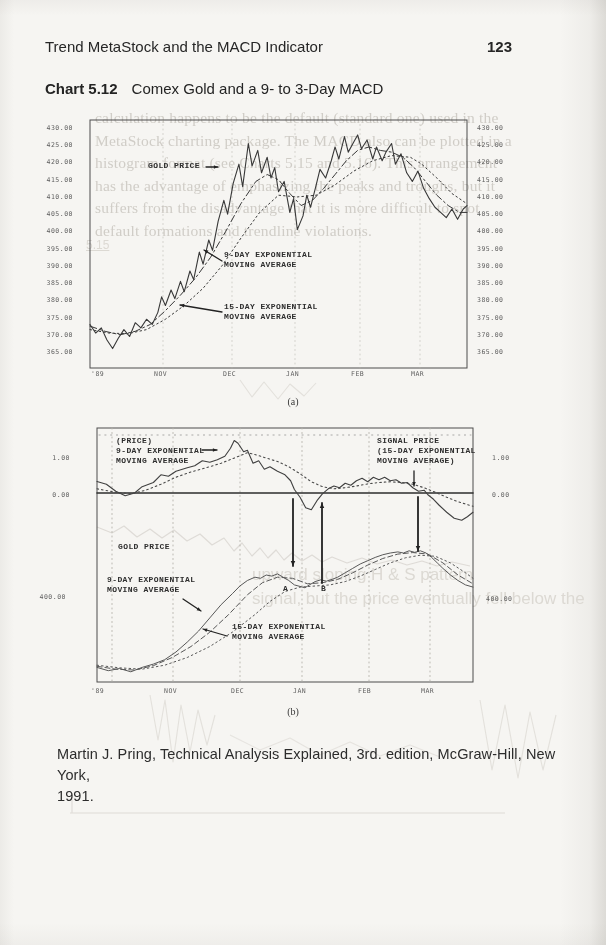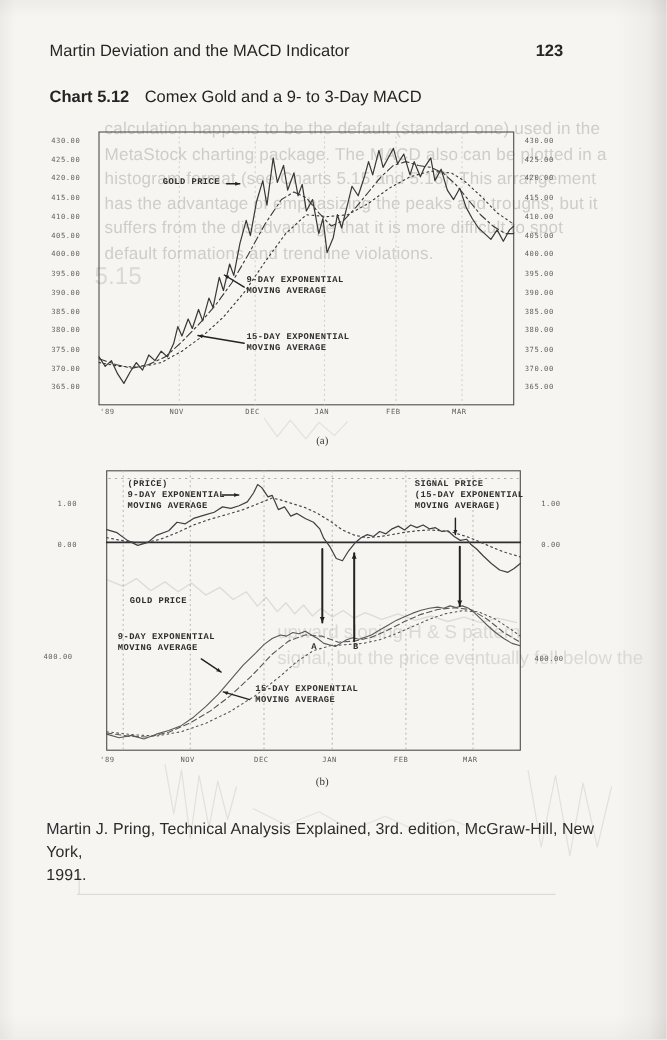--- a/index.html
+++ b/index.html
@@ -14,43 +14,43 @@
       #f6f5f2;
   }
   .abs{position:absolute;}
   #overlay{position:absolute;left:0;top:0;z-index:2;}
   .z3{z-index:3;}
   .header{top:38px;left:45px;width:467px;display:flex;justify-content:space-between;align-items:baseline;font-size:15px;color:#262626;}
   .header .pn{font-weight:bold;margin-left:39px;}
   .charttitle{top:80px;left:45px;font-size:15px;color:#242424;white-space:nowrap;}
   .charttitle b{margin-right:14px;}
   .ghost{z-index:1;color:#d0cdc7;font-size:15.5px;white-space:nowrap;filter:blur(.35px);letter-spacing:.2px;}
-  .ghost div{height:22.6px;}
+  .ghost div{height:22.6px;font-family:Liberation Serif, serif;}
   .ghost2{z-index:1;color:#dcd9d3;font-size:17px;white-space:nowrap;filter:blur(.45px);}
   .ann{font-family:Liberation Mono, monospace;font-weight:bold;font-size:8px;line-height:10px;color:#2e2e2e;letter-spacing:.4px;white-space:nowrap;}
   .tick{position:absolute;font-family:"DejaVu Sans Mono",monospace;font-size:6.5px;color:#5f5f5f;letter-spacing:.5px;white-space:nowrap;}
   .tick.r{text-align:left;}
   .tick.l{text-align:right;width:36px;}
   .cap{font-family:"Liberation Serif",serif;font-size:10px;color:#3a3a3a;width:40px;text-align:center;}
-  .citation{top:744px;left:42px;width:505px;font-size:14.5px;line-height:21px;color:#2c2c2c;letter-spacing:.1px;}
+  .citation{top:744px;left:57px;width:505px;font-size:14.5px;line-height:21px;color:#2c2c2c;letter-spacing:.1px;}
 </style>
 </head>
 <body>
 
 <div class="page">
 
   <div class="abs ghost" style="left:95px;top:109px;">
     <div>calculation happens to be the default (standard one) used in the</div>
     <div>MetaStock charting package. The MACD also can be plotted in a</div>
     <div>histogram format (see Charts 5.15 and 5.16). This arrangement</div>
     <div>has the advantage of emphasizing the peaks and troughs, but it</div>
     <div>suffers from the disadvantage that it is more difficult to spot</div>
     <div>default formations and trendline violations.</div>
   </div>
-  <div class="abs ghost2" style="left:86px;top:238px;font-size:22px;">5.15</div>
+  <div class="abs ghost2" style="left:86px;top:238px;font-size:12px;text-decoration:underline;">5.15</div>
   <div class="abs ghost2" style="left:252px;top:565px;">upward sloping H &amp; S pattern</div>
   <div class="abs ghost2" style="left:252px;top:589px;">signal, but the price eventually fell below the</div>
 
   <svg id="overlay" width="606" height="945">
       <path d="M240,380 L252,397 L264,382 L278,399 L290,384 L304,396 L316,383" stroke="#d8d5cf" stroke-width="1.1" fill="none" opacity="0.65" stroke-linejoin="round"></path>
       <path d="M97,527 L112,533 L124,526 L137,537 L150,529 L162,538 L174,530 L187,541 L200,534 L212,545 L224,538 L234,551 L242,543 L252,556 L260,548 L268,558 L276,550 L284,560 L292,553 L302,561 L312,555 L322,562 L332,557 L347,563 L362,558 L377,564 L392,560 L407,565 L422,561 L437,566 L452,562 L470,566" stroke="#d8d5cf" stroke-width="1.2" fill="none" opacity="0.8" stroke-linejoin="round"></path>
       <path d="M150,695 L158,740 L165,700 L173,762 L181,705 L190,752 L198,710 L207,745 L215,715" stroke="#d8d5cf" stroke-width="1.1" fill="none" opacity="0.65" stroke-linejoin="round"></path>
       <path d="M480,700 L492,770 L505,705 L518,778 L530,712 L543,770 L556,715" stroke="#d8d5cf" stroke-width="1.1" fill="none" opacity="0.65" stroke-linejoin="round"></path>
       <path d="M230,735 L260,750 L290,738 L320,755 L350,742 L380,756 L410,745 L440,757" stroke="#d8d5cf" stroke-width="1.1" fill="none" opacity="0.55" stroke-linejoin="round"></path>
       <path d="M70,813 L505,813 M72,793 L72,813" stroke="#d8d5cf" stroke-width="1.1" fill="none" opacity="0.8" stroke-linejoin="round"></path>
@@ -93,21 +93,21 @@
       <polygon points="322,503 324.2426824918276,508.0219891717177 319.7573175081724,508.0219891717177" fill="#222"></polygon>
       <line x1="418" y1="497" x2="418" y2="551" stroke="#222" stroke-width="1.8" fill="none" stroke-linecap="round"></line>
       <polygon points="418,551 415.7573175081724,545.9780108282823 420.2426824918276,545.9780108282823" fill="#222"></polygon>
       <line x1="183" y1="599" x2="201" y2="611" stroke="#222" stroke-width="1.3" fill="none" stroke-linecap="round"></line>
       <polygon points="201,611 196.56335673809167,610.2475396578135 198.59901996801696,607.1940448129255" fill="#222"></polygon>
       <line x1="227" y1="636" x2="203" y2="629" stroke="#222" stroke-width="1.3" fill="none" stroke-linecap="round"></line>
       <polygon points="203,629 207.45832239300424,628.3889669075762 206.4307660512941,631.9120172220108" fill="#222"></polygon>
     </svg>
 
   <div class="abs header z3">
-    <span>Martin Deviation and the MACD Indicator</span>
+    <span>Trend MetaStock and the MACD Indicator</span>
     <span class="pn">123</span>
   </div>
 
   <div class="abs charttitle z3">
     <b>Chart 5.12</b><span>Comex Gold and a 9- to 3-Day MACD</span>
   </div>
 
   <div class="abs ann z3" style="left:148px;top:161px;">GOLD PRICE</div>
   <div class="abs ann z3" style="left:224px;top:250px;">
     <div>9-DAY EXPONENTIAL</div>

